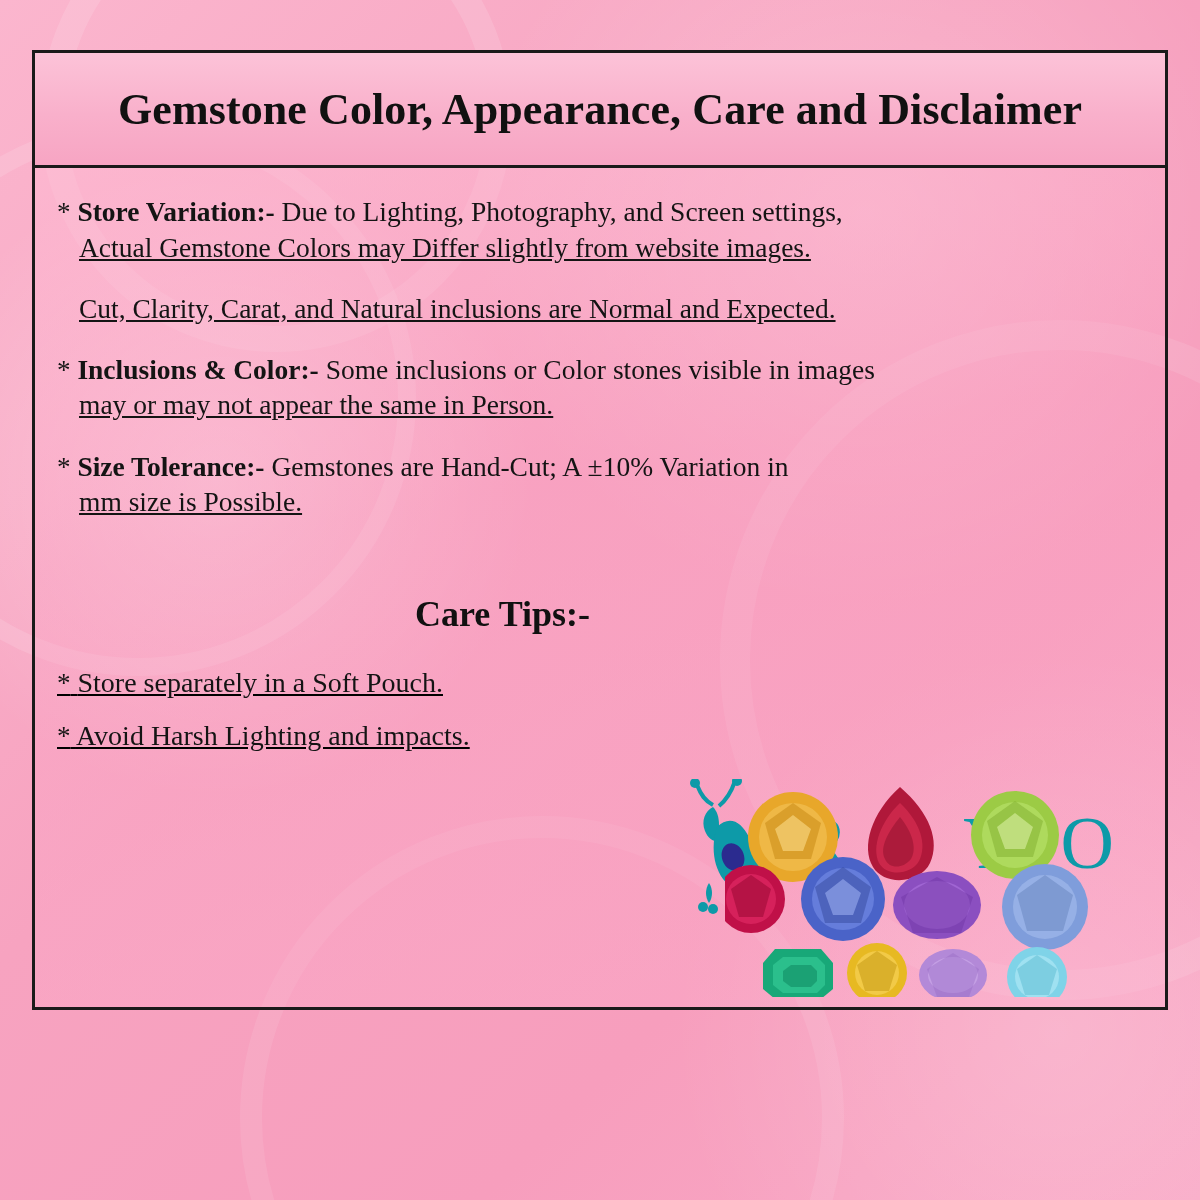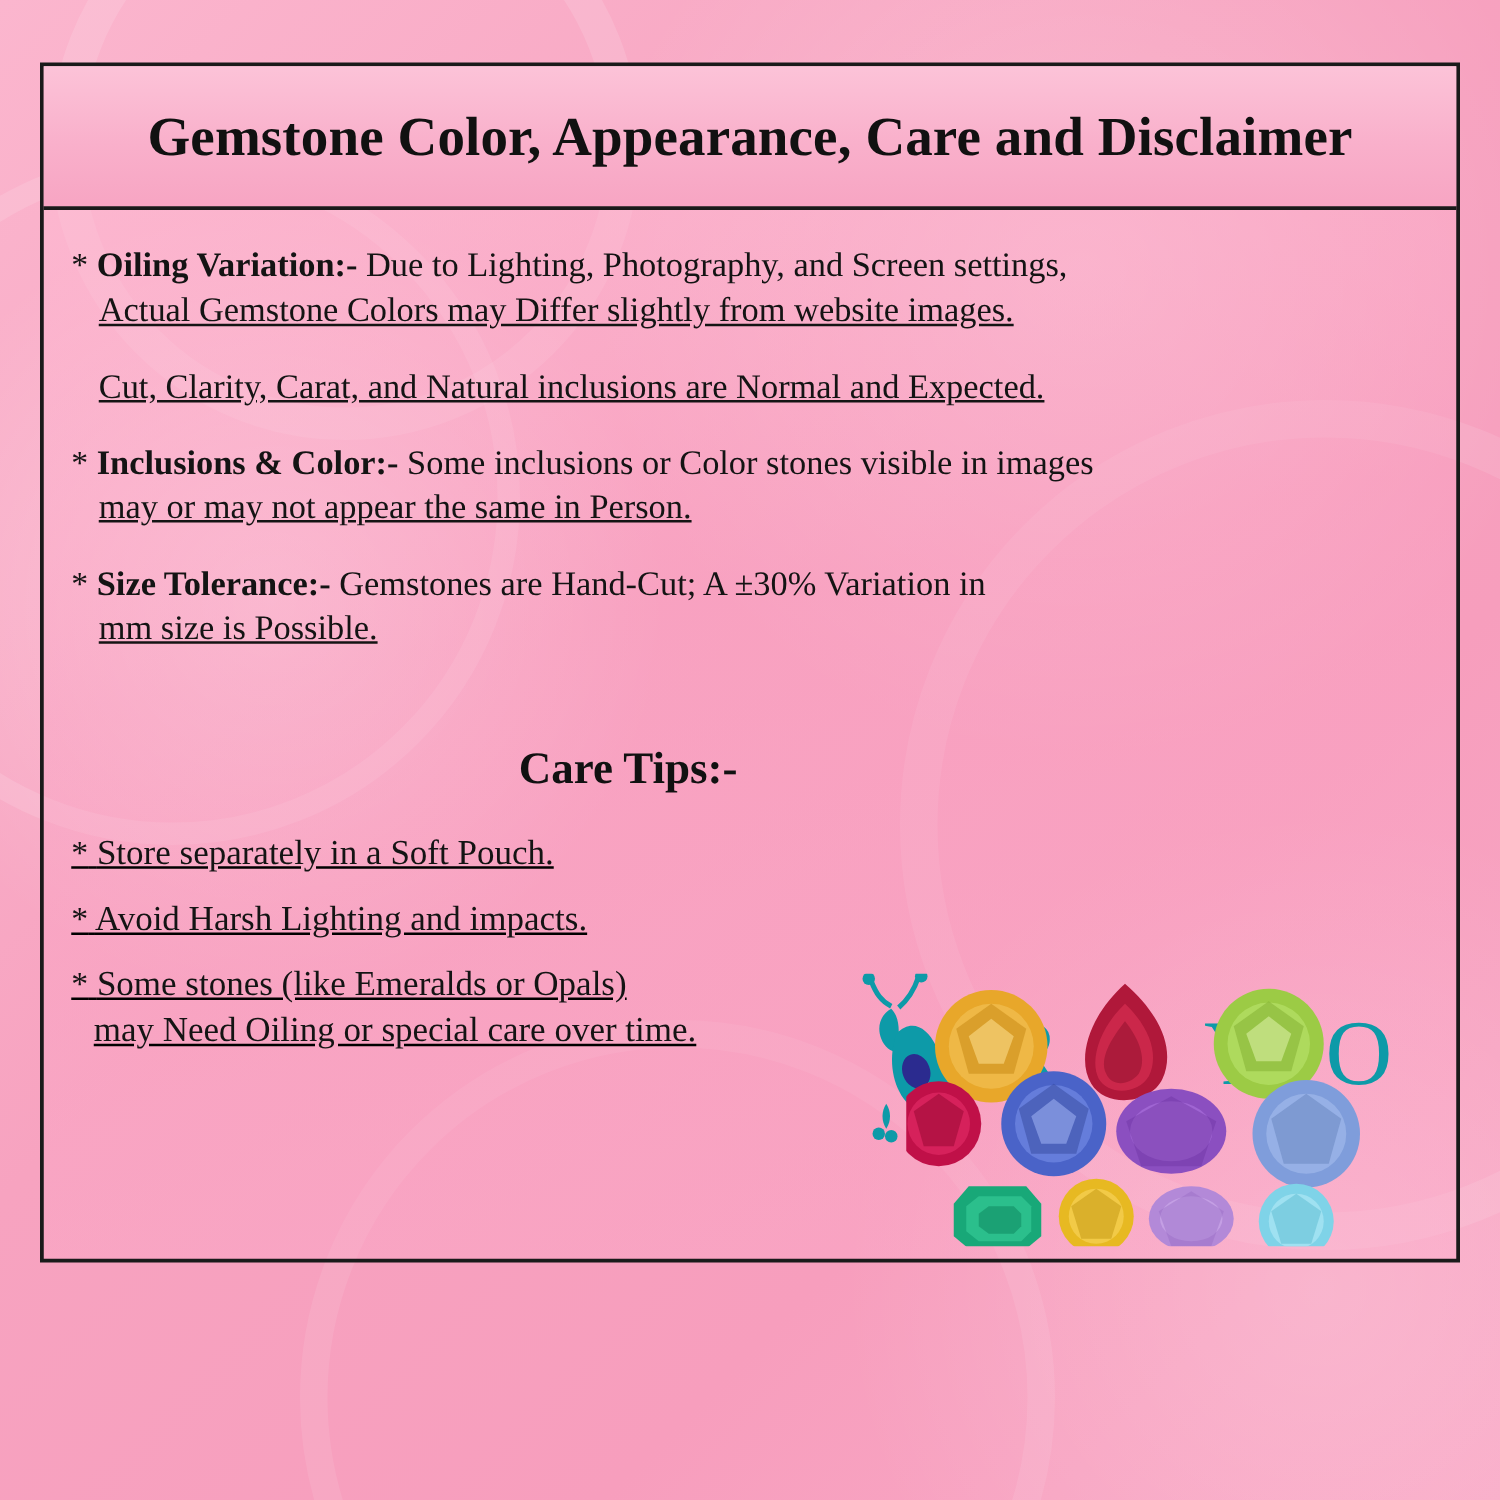--- a/index.html
+++ b/index.html
@@ -152,65 +152,58 @@
 
     <div id="title-band">
       <div id="title">Gemstone Color, Appearance, Care and Disclaimer</div>
     </div>
 
     <div id="content">
 
       <div class="bullet-block">
         <div class="line1">
           <span class="star">*</span>
-          <span class="lead">Oiling Variation:-</span><span> Due to Lighting, Photography, and Screen settings,</span>
+          <span class="lead">Store Variation:-</span><span> Due to Lighting, Photography, and Screen settings,</span>
         </div>
         <div class="line2">Actual Gemstone Colors may Differ slightly from website images.</div>
       </div>
 
       <div class="bullet-block">
         <div class="line2">Cut, Clarity, Carat, and Natural inclusions are Normal and Expected.</div>
       </div>
 
       <div class="bullet-block">
         <div class="line1">
           <span class="star">*</span>
           <span class="lead">Inclusions &amp; Color:-</span><span> Some inclusions or Color stones visible in images</span>
         </div>
         <div class="line2">may or may not appear the same in Person.</div>
       </div>
 
 
       <div class="bullet-block">
         <div class="line1">
           <span class="star">*</span>
-          <span class="lead">Size Tolerance:-</span><span> Gemstones are Hand-Cut; A ±30% Variation in</span>
+          <span class="lead">Size Tolerance:-</span><span> Gemstones are Hand-Cut; A ±10% Variation in</span>
         </div>
         <div class="line2">mm size is Possible.</div>
       </div>
 
       <div class="care-row">
         <div id="care-tips-label">Care Tips:-</div>
       </div>
 
       <div class="care-list">
         <div class="care-item">
           <span class="star">*</span>
           <span>Store separately in a Soft Pouch.</span>
         </div>
         <div class="care-item">
           <span class="star">*</span>
           <span>Avoid Harsh Lighting and impacts.</span>
-        </div>
-        <div class="care-item">
-          <div>
-            <span class="star">*</span>
-            <span>Some stones (like Emeralds or Opals)</span>
-          </div>
-          <div class="line2">may Need Oiling or special care over time.</div>
         </div>
       </div>
     </div>
 
     <div id="logo">
       <svg width="470" height="140" viewBox="0 0 470 140">
         <g fill="#0d9aa8">
 
           <path d="M36 6 C40 16 44 22 52 26" stroke="#0d9aa8" stroke-width="4" fill="none"></path>
           <circle cx="34" cy="4" r="5"></circle>

